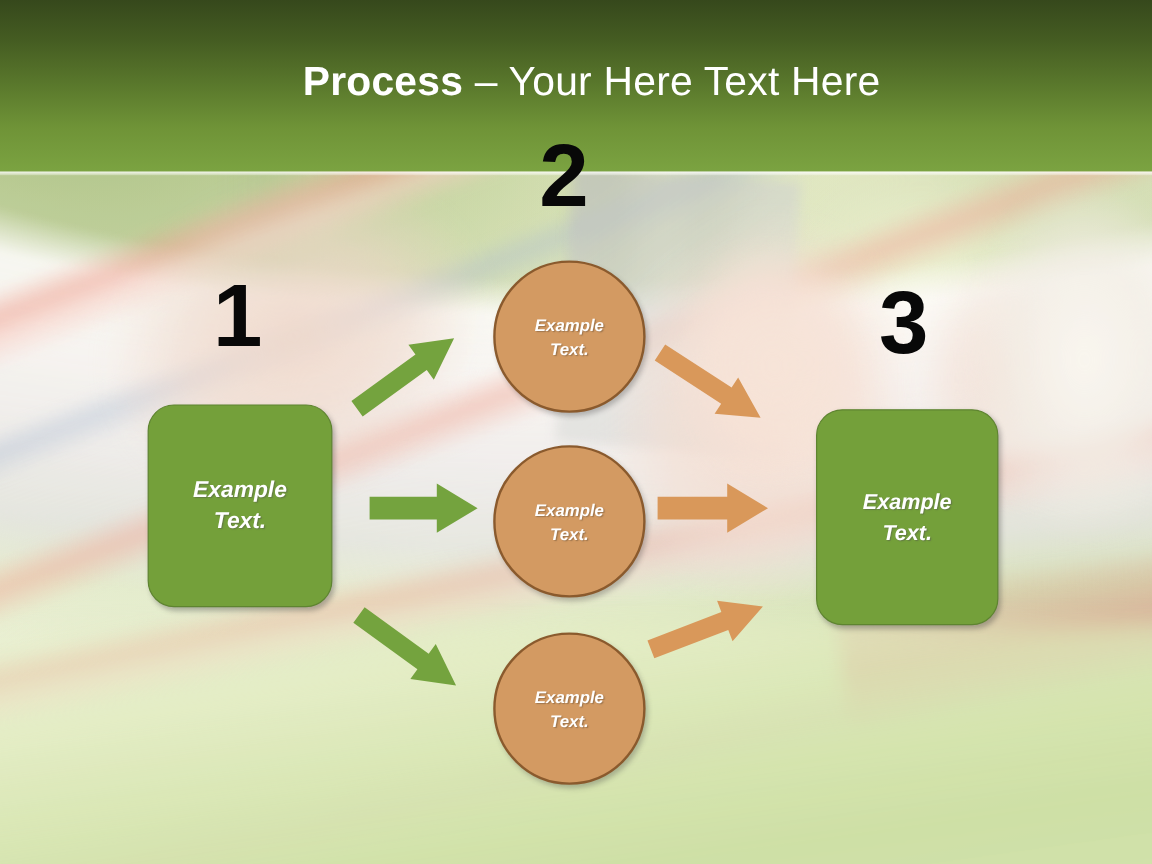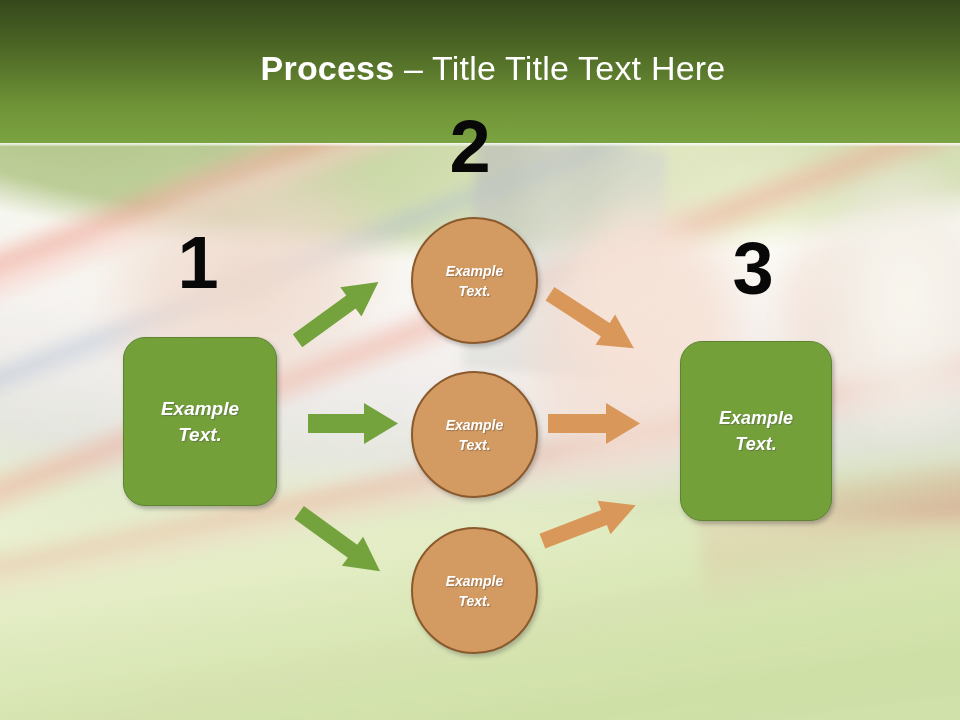--- a/index.html
+++ b/index.html
@@ -236,21 +236,21 @@
     <div class="bg-layer bg-face"></div>
     <div class="bg-layer bg-hair"></div>
     <div class="bg-layer bg-rededge"></div>
     <div class="bg-layer bg-grass"></div>
     <div class="bg-layer bg-veil"></div>
   </div>
 
   <div class="header"></div>
   <div class="header-underline"></div>
   <div class="title">
-    <span class="t-bold">Process</span><span class="t-reg"> – </span><span class="t-reg">Title Title Text Here</span>
+    <span class="t-bold">Process</span><span class="t-reg"> – </span><span class="t-reg">Your Here Text Here</span>
   </div>
 
   <div class="num" id="num1">1</div>
   <div class="num" id="num2">2</div>
   <div class="num" id="num3">3</div>
 
   <div class="gbox" id="gbox-left">
     <div class="gbox-text">
       <span>Example</span><br>
       <span>Text.</span>

